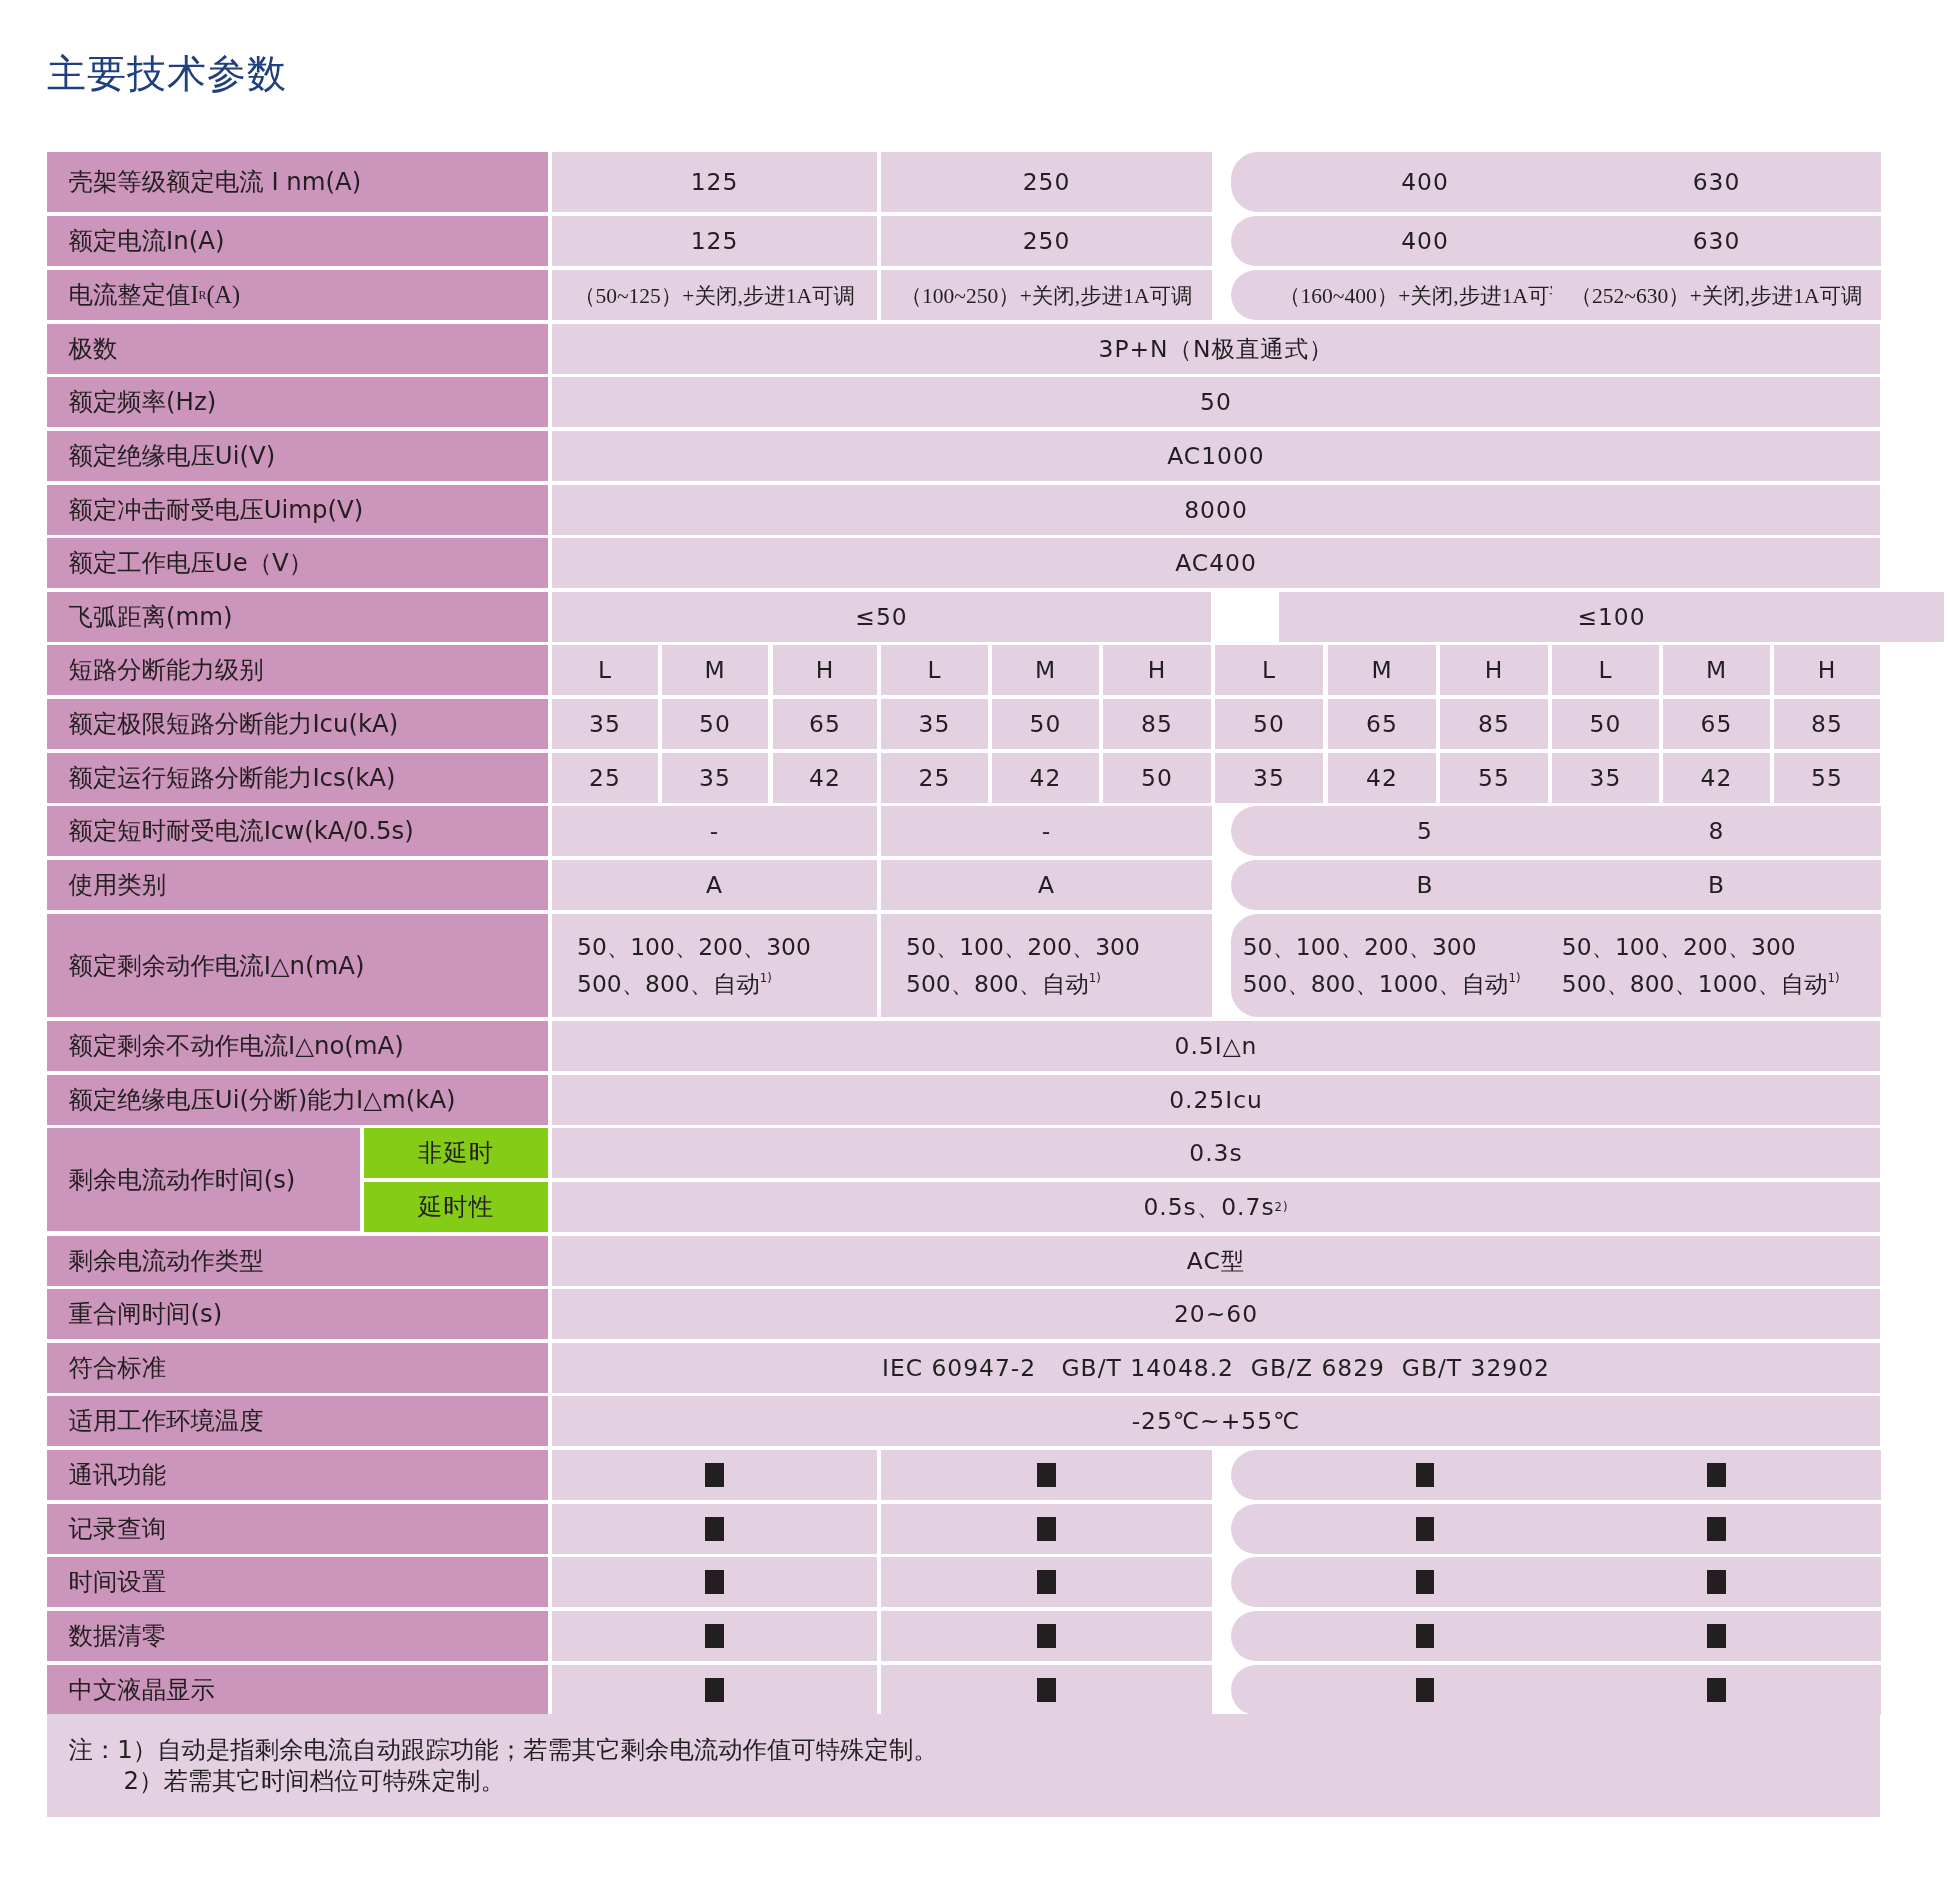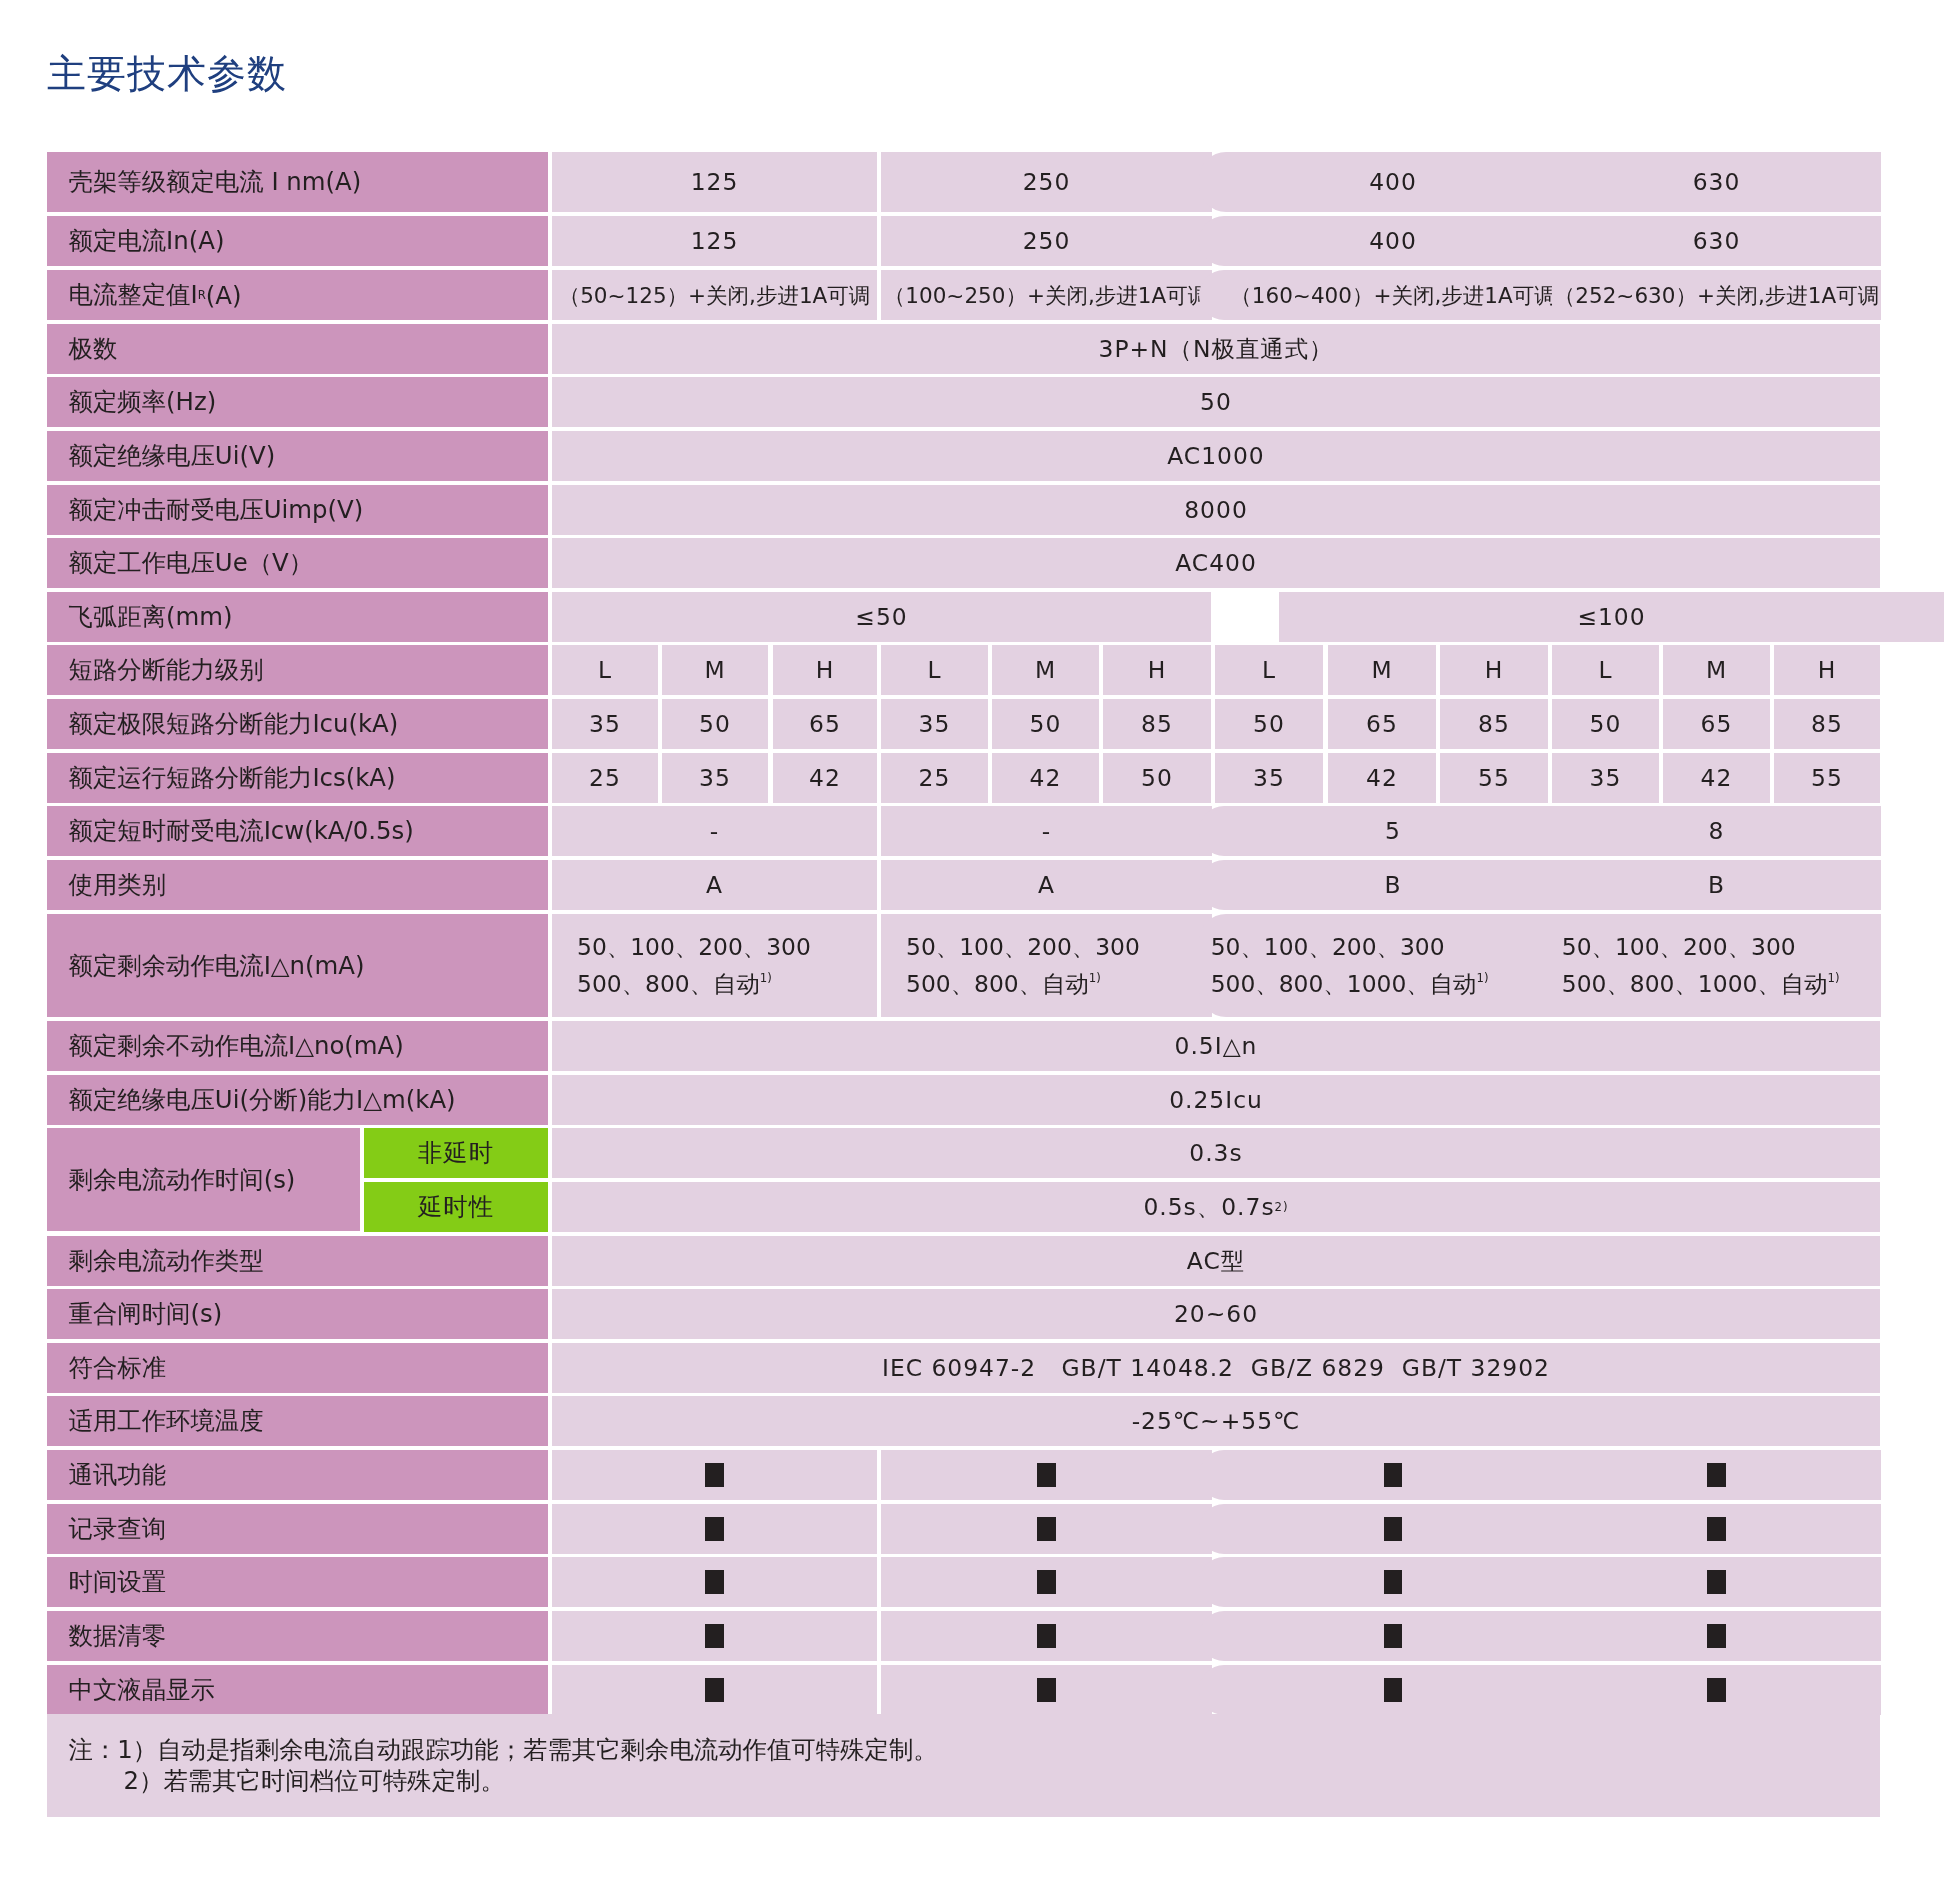--- a/index.html
+++ b/index.html
@@ -8,21 +8,21 @@
   .title { position: absolute; left: 47px; top: 47px; font-size: 39px; color: #1f3f7f; font-weight: normal; letter-spacing: 1px; }
   .table { position: absolute; left: 47px; top: 152px; width: 1833px; }
   .row { position: absolute; left: 0; width: 1833px; height: 50px; }
   .cell { position: absolute; top: 0; height: 100%; display: flex; align-items: center; justify-content: center; font-size: 23.4px; background: #e3d1e1; letter-spacing: 1px; white-space: nowrap; }
   .lbl { left: 0; width: 501px; background: #cc95bc; justify-content: flex-start; padding-left: 21.5px; font-size: 24.4px; letter-spacing: 0; }
   .sublbl-main { left: 0; width: 313px; background: #cc95bc; justify-content: flex-start; padding-left: 21.5px; font-size: 24.4px; letter-spacing: 0; }
   .sublbl { left: 317px; width: 184px; background: #84cc16; font-size: 24.4px; }
   .span-all { left: 505px; width: 1328px; }
   .c1 { left: 505px; width: 325px; }
   .c2 { left: 834px; width: 331px; }
-  .c3 { left: 1152px; width: 388px; border-radius: 27px; }
+  .c3 { left: 1184px; width: 388px; border-radius: 27px; }
   .c4 { left: 1505px; width: 329px; }
   .h12 { left: 505px; width: 659px; }
   .h34 { left: 1232px; width: 665px; }
   .sm { font-size: 21.5px; letter-spacing: 0; }
   .res { justify-content: flex-start; padding-left: 25px; flex-direction: column; align-items: flex-start; justify-content: center; line-height: 31px; font-size: 23.4px; letter-spacing: 0; }
   sup { font-size: 11.7px; vertical-align: 9.8px; }
   .sq { display: inline-block; width: 18.5px; height: 24.4px; background: #231f20; }
   .notes { position: absolute; left: 47px; top: 1714px; width: 1833px; height: 103px; background: #e3d1e1; padding: 19.5px 0 0 21.5px; font-size: 24.4px; line-height: 31px; }
   .notes .n2 { padding-left: 55px; }
 </style>
@@ -42,21 +42,21 @@
   </div>
 
   <div class="row" style="top:64px;">
     <div class="cell lbl">额定电流In(A)</div>
     <div class="cell c1">125</div>
     <div class="cell c2">250</div>
     <div class="cell c3">400</div>
     <div class="cell c4">630</div>
   </div>
 
-  <div class="row" style="top:118px;">
+  <div class="row" style="top:118px;font-family:Liberation Serif, serif;">
     <div class="cell lbl">
       <span>电流整定值I</span>
         <sub style="font-size:11.7px;">R</sub>
         <span>(A)</span>
     </div>
     <div class="cell c1 sm">（50~125）+关闭,步进1A可调</div>
     <div class="cell c2 sm">（100~250）+关闭,步进1A可调</div>
     <div class="cell c3 sm">（160~400）+关闭,步进1A可调</div>
     <div class="cell c4 sm">（252~630）+关闭,步进1A可调</div>
   </div>

